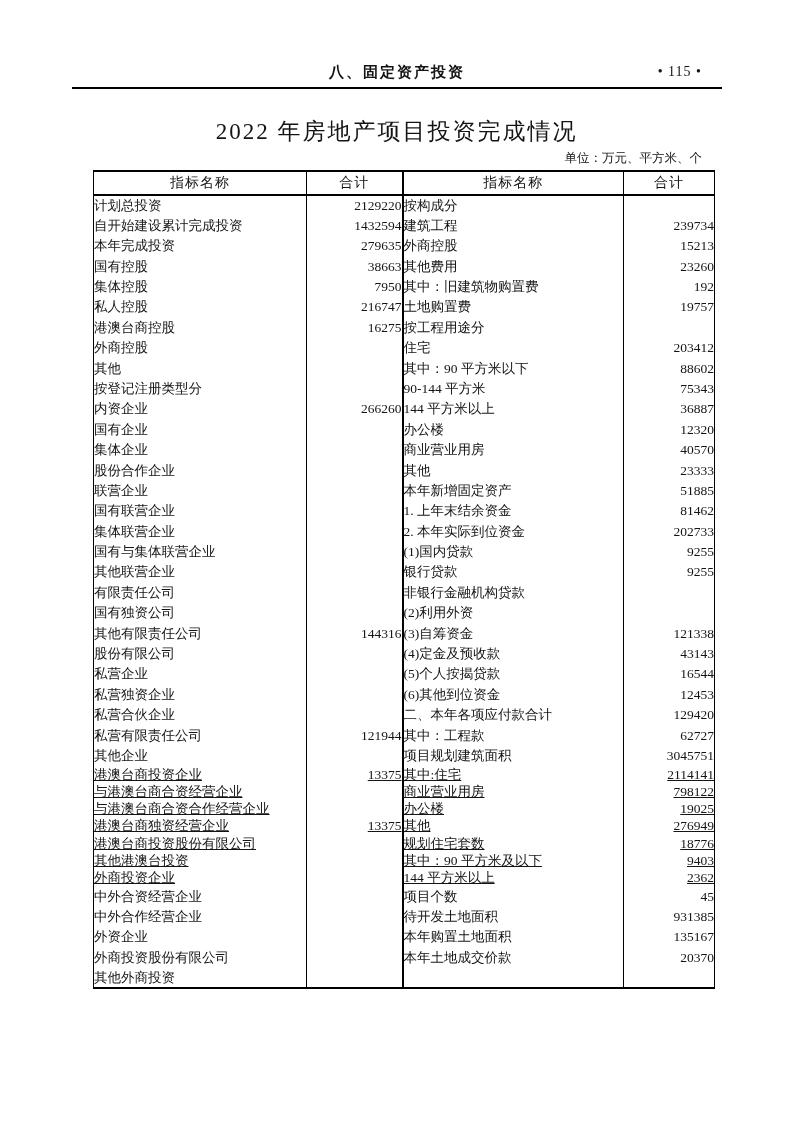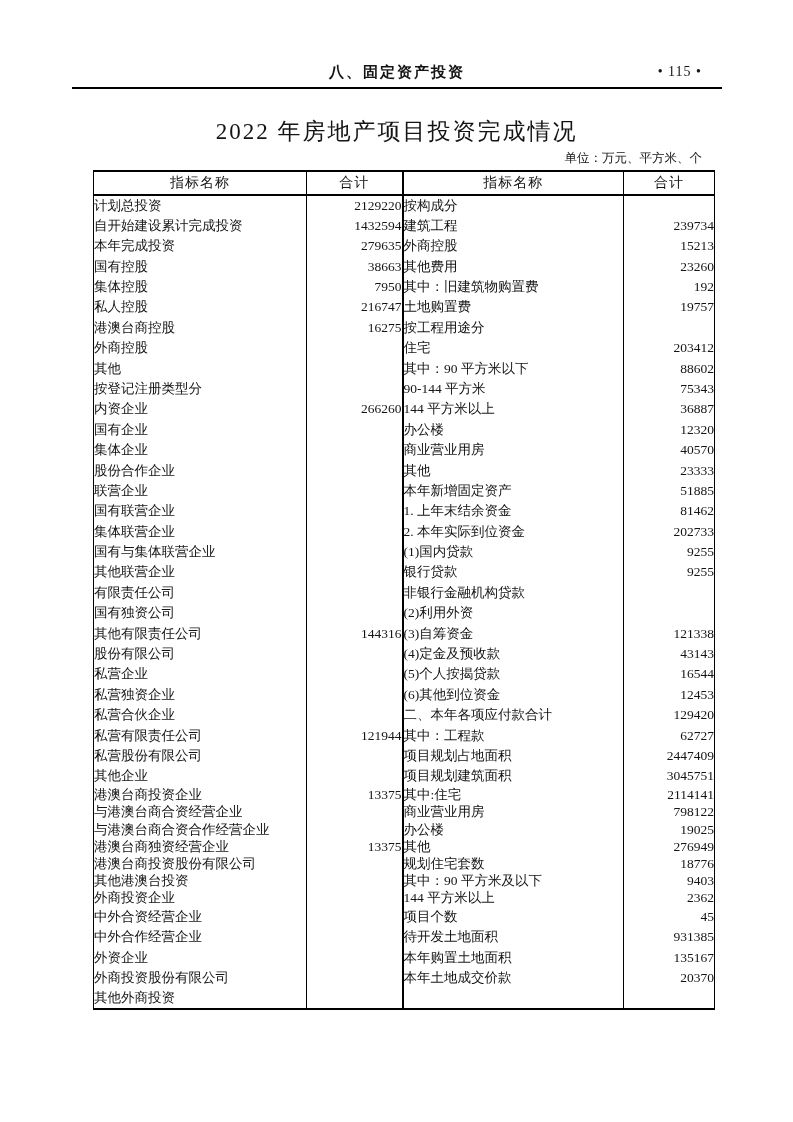--- a/index.html
+++ b/index.html
@@ -55,21 +55,21 @@
   table.data-table th.c2, table.data-table td.c2 { border-right:1px solid #000; }
   table.data-table td {
     font-size:13.5px; line-height:1; padding:0;
     white-space:nowrap; overflow:hidden;
   }
   td.c0 { text-align:left;  padding-left:8px;  }
   td.c1 { text-align:right; padding-right:8px; }
   td.c2 { text-align:left;  padding-left:8px;  }
   td.c3 { text-align:right; padding-right:14px;}
   tbody tr { height:20.4px; }
-  tbody tr.compact { height:17.2px; }
+  tbody tr.compact { height:17.2px;text-decoration:underline; }
 </style>
 </head>
 <body>
 
 <div class="page">
 
   <div class="running-head">
     <div class="section-title">八、固定资产投资</div>
     <div class="page-number">• 115 •</div>
   </div>
@@ -251,26 +251,20 @@
           <td class="c2">二、本年各项应付款合计</td>
           <td class="c3">129420</td>
         </tr>
         <tr>
           <td class="c0">私营有限责任公司</td>
           <td class="c1">121944</td>
           <td class="c2">其中：工程款</td>
           <td class="c3">62727</td>
         </tr>
         <tr>
-          <td class="c0">私营股份有限公司</td>
-          <td class="c1"></td>
-          <td class="c2">项目规划占地面积</td>
-          <td class="c3">2447409</td>
-        </tr>
-        <tr>
           <td class="c0">其他企业</td>
           <td class="c1"></td>
           <td class="c2">项目规划建筑面积</td>
           <td class="c3">3045751</td>
         </tr>
         <tr class="compact">
           <td class="c0">港澳台商投资企业</td>
           <td class="c1">13375</td>
           <td class="c2">其中:住宅</td>
           <td class="c3">2114141</td>

